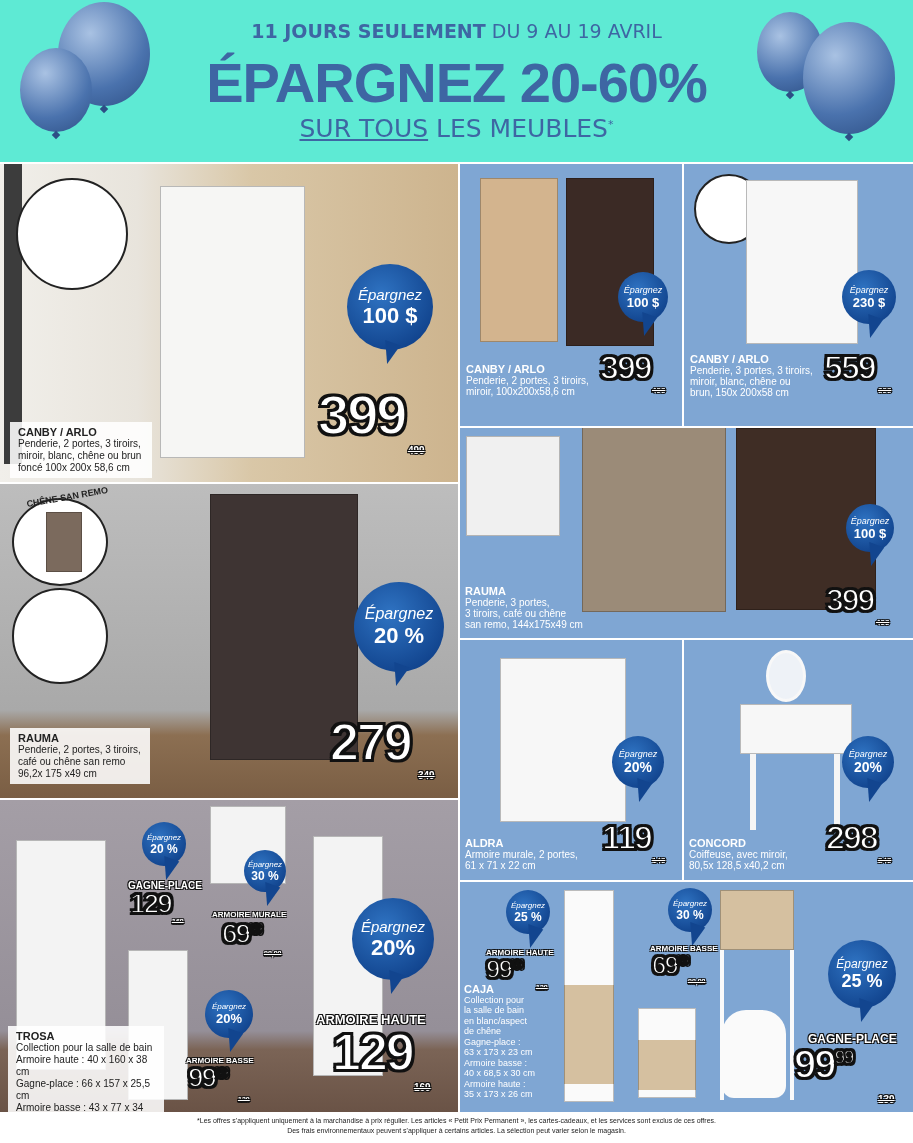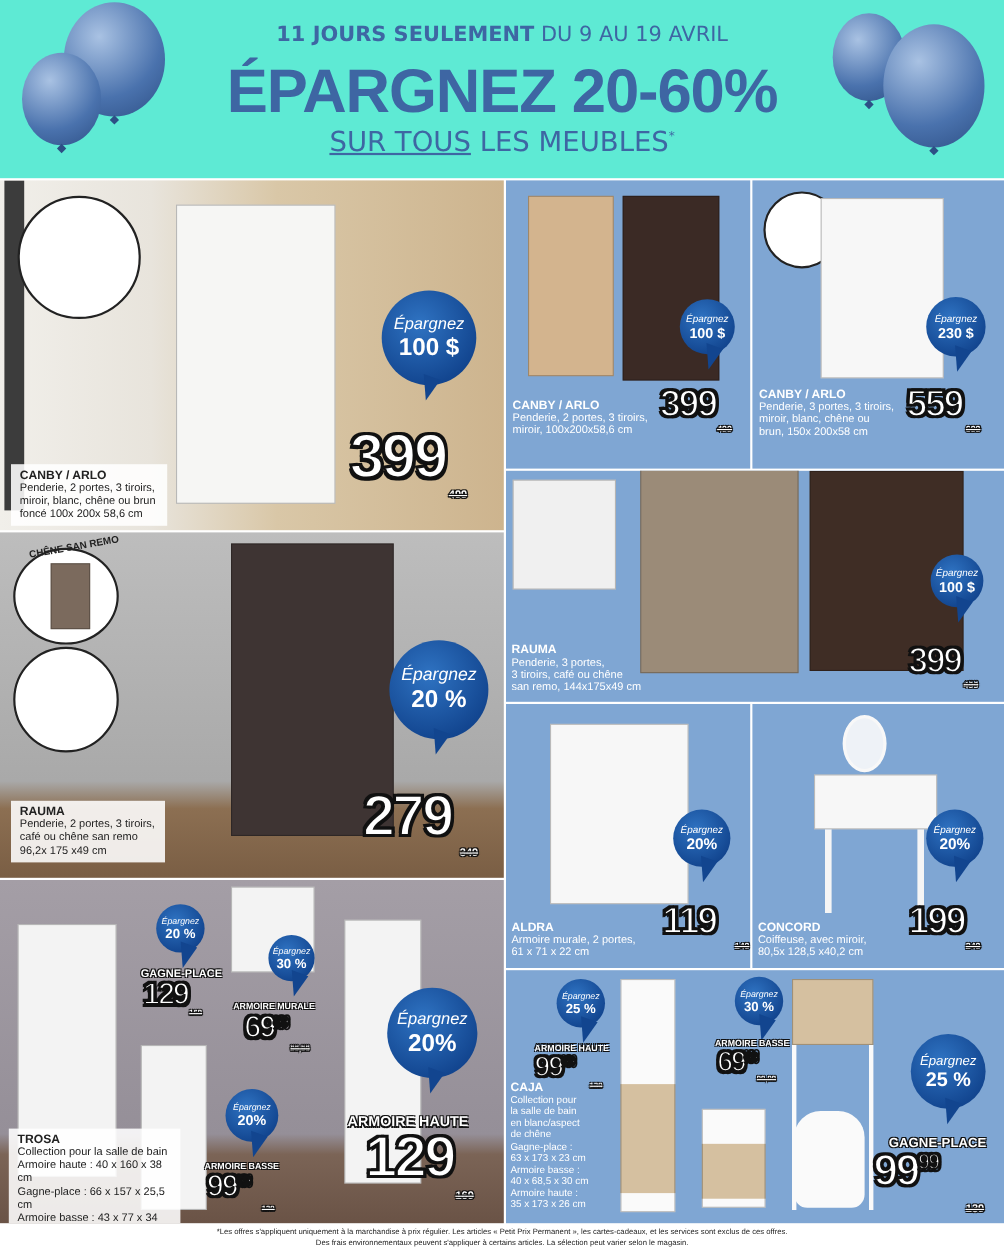--- a/index.html
+++ b/index.html
@@ -183,38 +183,38 @@
   </div>
 </div>
 
 <div class="panel blue" style="left:460px;top:640px;width:222px;height:240px;">
   <div class="wardrobe" style="left:40px;top:18px;width:126px;height:164px;background:#f7f7f7;"></div>
   <div class="bubble" style="left:152px;top:96px;width:52px;height:52px;">
     <span class="ep" style="font-size:9px">Épargnez</span>
     <span class="val" style="font-size:14px">20%</span>
   </div>
   <div class="price" style="left:142px;top:178px;font-size:34px;">119</div>
-  <div class="old" style="left:208px;top:216px;font-size:8px;">149</div>
+  <div class="old" style="left:192px;top:216px;font-size:8px;">149</div>
   <div class="bcap" style="left:5px;top:198px;">
     <div class="t">ALDRA</div>
     <div>Armoire murale, 2 portes,</div>
     <div>61 x 71 x 22 cm</div>
   </div>
 </div>
 
 <div class="panel blue" style="left:684px;top:640px;width:229px;height:240px;">
   <div style="position:absolute;left:82px;top:10px;width:40px;height:52px;border-radius:50%;background:#eef2f7;border:3px solid #f8f8f8;"></div>
   <div class="wardrobe" style="left:56px;top:64px;width:112px;height:50px;background:#f7f7f7;"></div>
   <div style="position:absolute;left:66px;top:114px;width:6px;height:76px;background:#f5f5f5;"></div>
   <div style="position:absolute;left:150px;top:114px;width:6px;height:76px;background:#f5f5f5;"></div>
   <div class="bubble" style="left:158px;top:96px;width:52px;height:52px;">
     <span class="ep" style="font-size:9px">Épargnez</span>
     <span class="val" style="font-size:14px">20%</span>
   </div>
-  <div class="price" style="left:142px;top:178px;font-size:34px;">199</div>
+  <div class="price" style="left:142px;top:178px;font-size:34px;">298</div>
   <div class="old" style="left:194px;top:216px;font-size:8px;">249</div>
   <div class="bcap" style="left:5px;top:198px;">
     <div class="t">CONCORD</div>
     <div>Coiffeuse, avec miroir,</div>
     <div>80,5x 128,5 x40,2 cm</div>
   </div>
 </div>
 
 <div class="panel blue" style="left:460px;top:882px;width:453px;height:230px;">
   <div class="wardrobe" style="left:104px;top:8px;width:50px;height:212px;background:linear-gradient(180deg,#fafafa 0 45%,#d5c0a0 45% 92%,#fafafa 92%);"></div>

